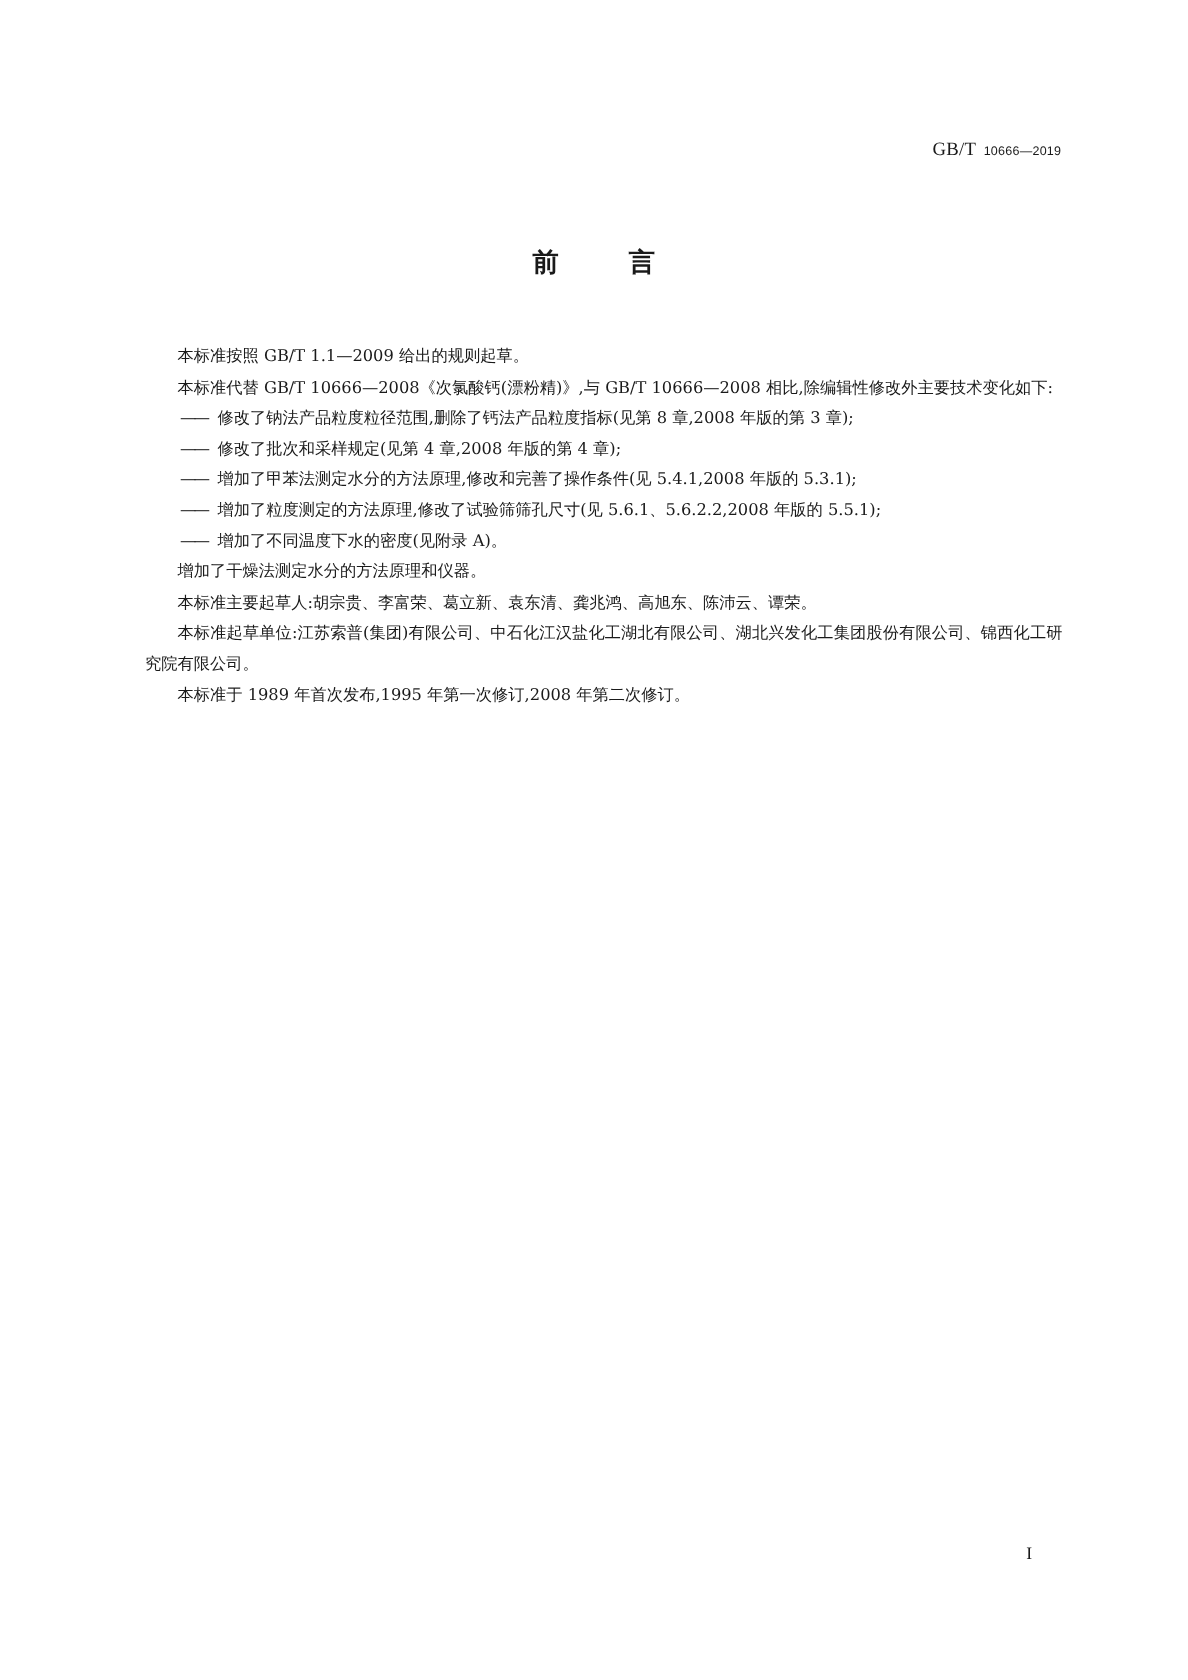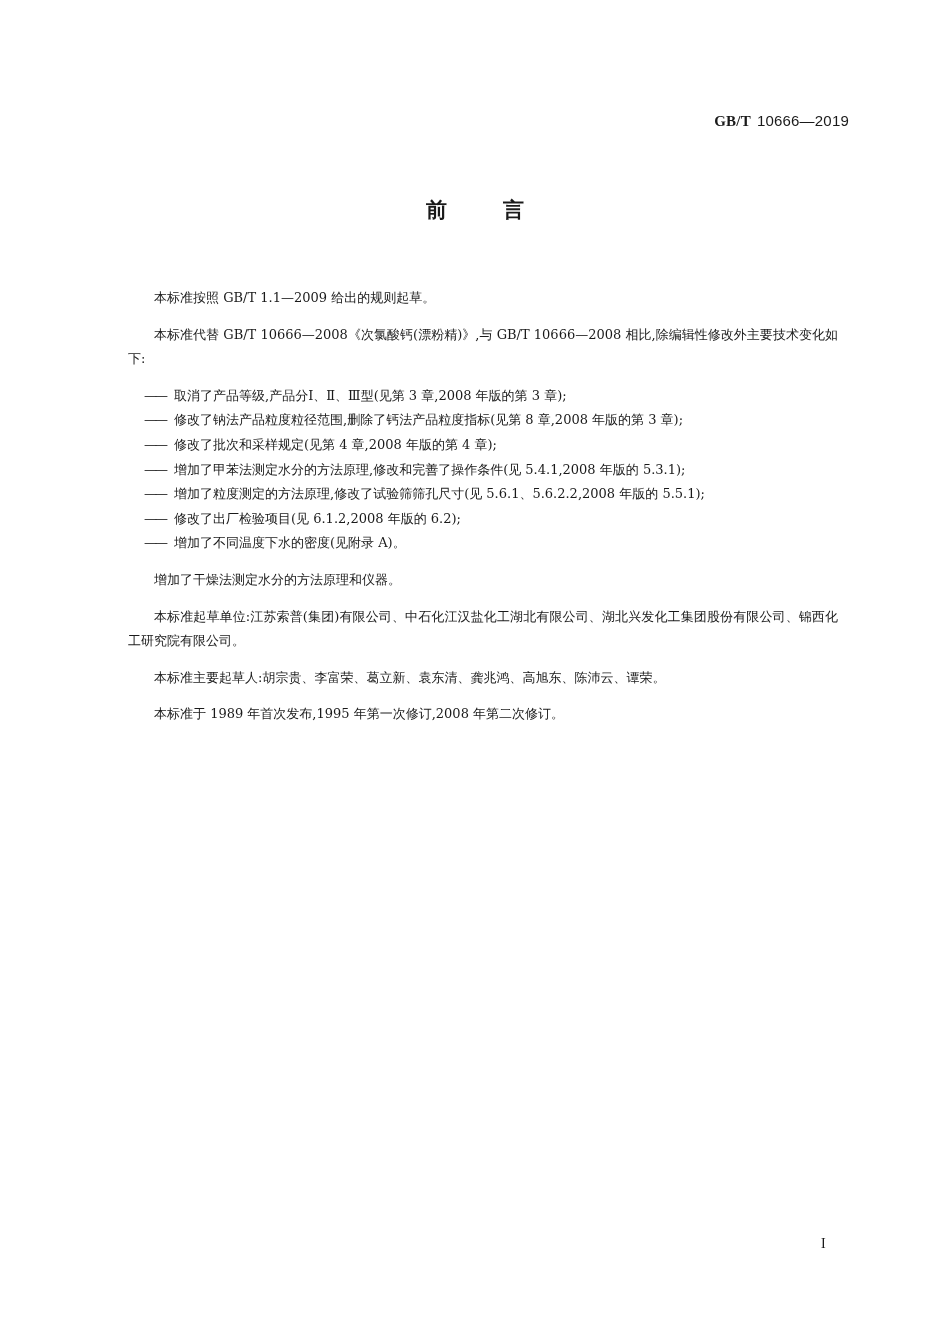--- a/index.html
+++ b/index.html
@@ -6,59 +6,57 @@
   body {
     width: 950px; height: 1344px; position: relative; overflow: hidden;
     font-family: "DejaVu Serif", "Liberation Serif", serif;
     color: #1a1a1a;
   }
   .std-code {
     position: absolute; top: 112px; right: 101px;
     font-family: "Liberation Serif", "DejaVu Serif", serif;
     font-size: 15px; letter-spacing: 0.2px;
   }
-  .std-code .prefix { font-weight: bold; margin-right: 6px; }
-  .std-code .num { font-family: "Liberation Sans", "DejaVu Sans", sans-serif; font-size: 15px; }
+  .std-code .prefix { font-weight: normal; margin-right: 6px; }
+  .std-code .num { font-family: "Liberation Sans", "DejaVu Sans", sans-serif; font-size: 10px; }
   .title {
     position: absolute; top: 196px; left: 0; width: 950px; text-align: center;
     font-family: "DejaVu Sans", "Liberation Sans", sans-serif; font-weight: bold;
     font-size: 21px; letter-spacing: 56px; text-indent: 56px;
   }
   .body {
     position: absolute; top: 274px; left: 116px; width: 734px;
     font-size: 13px; line-height: 24.6px;
   }
-  .p { margin: 12px; text-indent: 26px; text-align: justify; }
+  .p { margin: 0; text-indent: 26px; text-align: justify; }
   .li { margin: 0 0 0 28px; padding-left: 30px; text-indent: -30px; }
   .dash { display: inline-block; width: 30px; text-indent: 0; letter-spacing: -2px; }
   .page-num {
     position: absolute; top: 1236px; left: 821px;
     font-family: "Liberation Serif", "DejaVu Serif", serif; font-size: 14px;
   }
 </style>
 </head>
 <body>
 
 <div class="std-code">
   <span class="prefix">GB/T</span><span class="num">10666—2019</span>
 </div>
 
 <div class="title">前言</div>
 
 <div class="body">
   <p class="p">本标准按照 GB/T 1.1—2009 给出的规则起草。</p>
   <p class="p">本标准代替 GB/T 10666—2008《次氯酸钙(漂粉精)》,与 GB/T 10666—2008 相比,除编辑性修改外主要技术变化如下:</p>
 
-  <p class="li"><span class="dash">——</span><span>取消了产品等级,产品分Ⅰ、Ⅱ、Ⅲ型(见第 3 章,2008 年版的第 3 章);</span></p>
   <p class="li"><span class="dash">——</span><span>修改了钠法产品粒度粒径范围,删除了钙法产品粒度指标(见第 8 章,2008 年版的第 3 章);</span></p>
   <p class="li"><span class="dash">——</span><span>修改了批次和采样规定(见第 4 章,2008 年版的第 4 章);</span></p>
   <p class="li"><span class="dash">——</span><span>增加了甲苯法测定水分的方法原理,修改和完善了操作条件(见 5.4.1,2008 年版的 5.3.1);</span></p>
   <p class="li"><span class="dash">——</span><span>增加了粒度测定的方法原理,修改了试验筛筛孔尺寸(见 5.6.1、5.6.2.2,2008 年版的 5.5.1);</span></p>
-  <p class="li"><span class="dash">——</span><span>修改了出厂检验项目(见 6.1.2,2008 年版的 6.2);</span></p>
   <p class="li"><span class="dash">——</span><span>增加了不同温度下水的密度(见附录 A)。</span></p>
 
   <p class="p">增加了干燥法测定水分的方法原理和仪器。</p>
+  <p class="p">本标准主要起草人:胡宗贵、李富荣、葛立新、袁东清、龚兆鸿、高旭东、陈沛云、谭荣。</p>
   <p class="p">本标准起草单位:江苏索普(集团)有限公司、中石化江汉盐化工湖北有限公司、湖北兴发化工集团股份有限公司、锦西化工研究院有限公司。</p>
-  <p class="p">本标准主要起草人:胡宗贵、李富荣、葛立新、袁东清、龚兆鸿、高旭东、陈沛云、谭荣。</p>
   <p class="p">本标准于 1989 年首次发布,1995 年第一次修订,2008 年第二次修订。</p>
 </div>
 
 <div class="page-num">I</div>
 
 </body></html>

